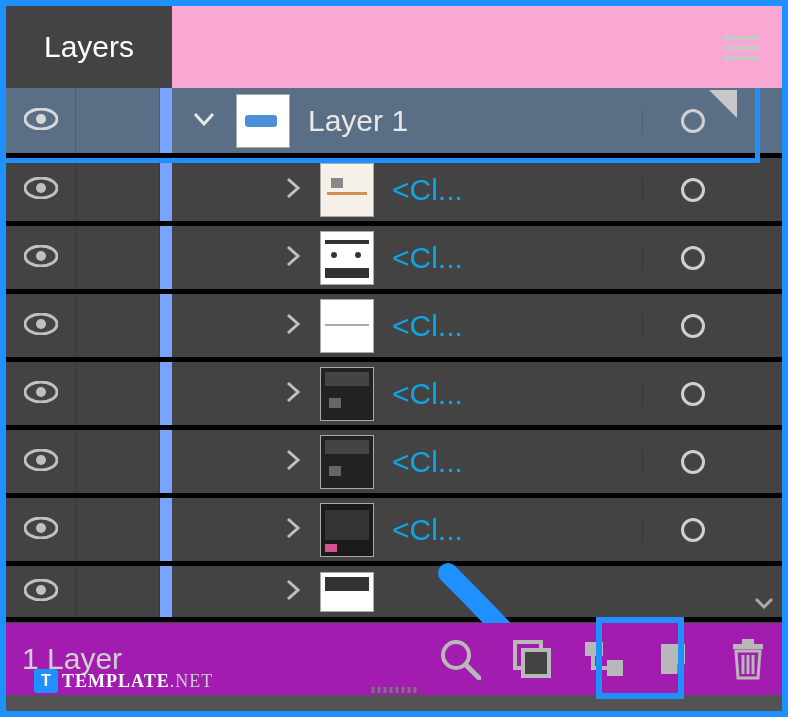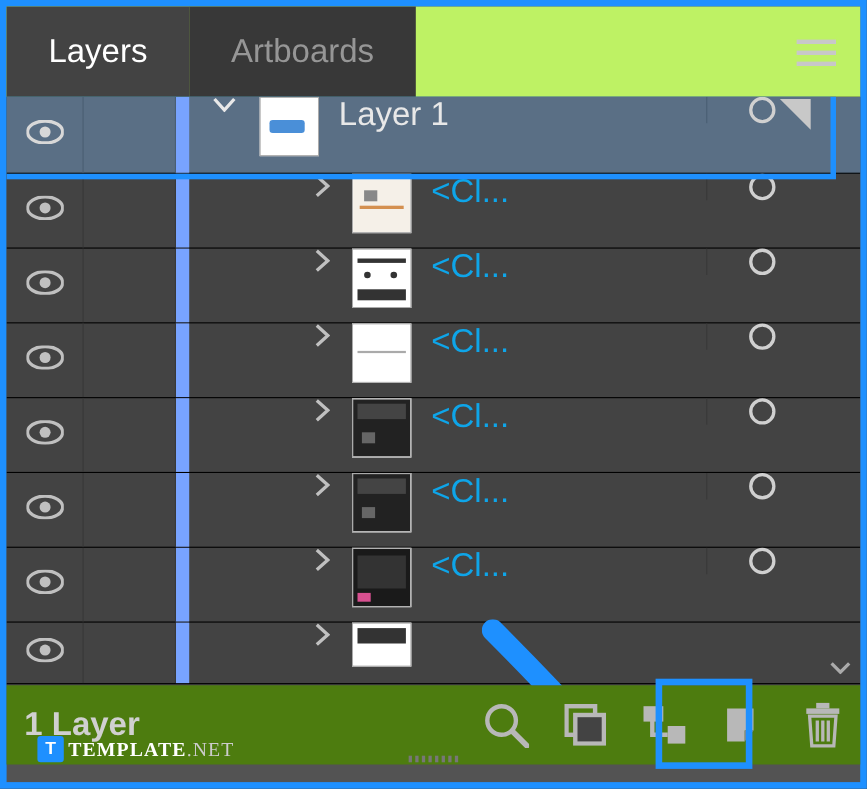--- a/index.html
+++ b/index.html
@@ -19,21 +19,21 @@
       border: 6px solid #1e90ff;
       width: 788px;
       height: 717px;
       position: relative;
       background: #535353;
     }
     .tab-bar {
       display: flex;
       align-items: center;
       height: 82px;
-      background: #bef264;
+      background: #f9a8d4;
       position: relative;
     }
     .tab {
       padding: 0 38px;
       height: 82px;
       display: flex;
       align-items: center;
       font-size: 30px;
       color: #c8c8c8;
       cursor: pointer;
@@ -57,23 +57,23 @@
       height: 28px;
     }
     .panel-body {
       background: #434343;
       height: 535px;
       position: relative;
       overflow: hidden;
     }
     .layer-row {
       display: flex;
-      align-items: flex-start;
+      align-items: center;
       height: 68px;
-      border-bottom: 1px solid #000000;
+      border-bottom: 5px solid #000000;
       position: relative;
     }
     .layer-row.main {
       background: #5a6f85;
       height: 70px;
     }
     .highlight-border {
       position: absolute;
       border: 5px solid #1e90ff;
       pointer-events: none;
@@ -182,26 +182,25 @@
       right: 45px;
       top: 2px;
       width: 0;
       height: 0;
       border-style: solid;
       border-width: 0 28px 28px 0;
       border-color: transparent #c8c8c8 transparent transparent;
     }
     .status-bar {
       height: 72px;
-      background: #4d7c0f;
+      background: #a21caf;
       display: flex;
       align-items: center;
       padding: 0 10px;
       position: relative;
-      font-weight: bold;
     }
     .layer-count {
       font-size: 30px;
       color: #d0d0d0;
       flex: 1;
       padding-left: 6px;
     }
     .status-buttons {
       display: flex;
       gap: 24px;
@@ -285,21 +284,20 @@
       background: #777;
     }
   </style>
 </head>
 <body>
 
 <div class="outer-border">
 
   <div class="tab-bar">
     <div class="tab active">Layers</div>
-    <div class="tab inactive">Artboards</div>
     <div class="menu-button">
       <svg viewBox="0 0 36 28">
         <rect x="0" y="2" width="36" height="4" fill="#c8c8c8"></rect>
         <rect x="0" y="12" width="36" height="4" fill="#c8c8c8"></rect>
         <rect x="0" y="22" width="36" height="4" fill="#c8c8c8"></rect>
       </svg>
     </div>
   </div>
 
   <div class="panel-body">

